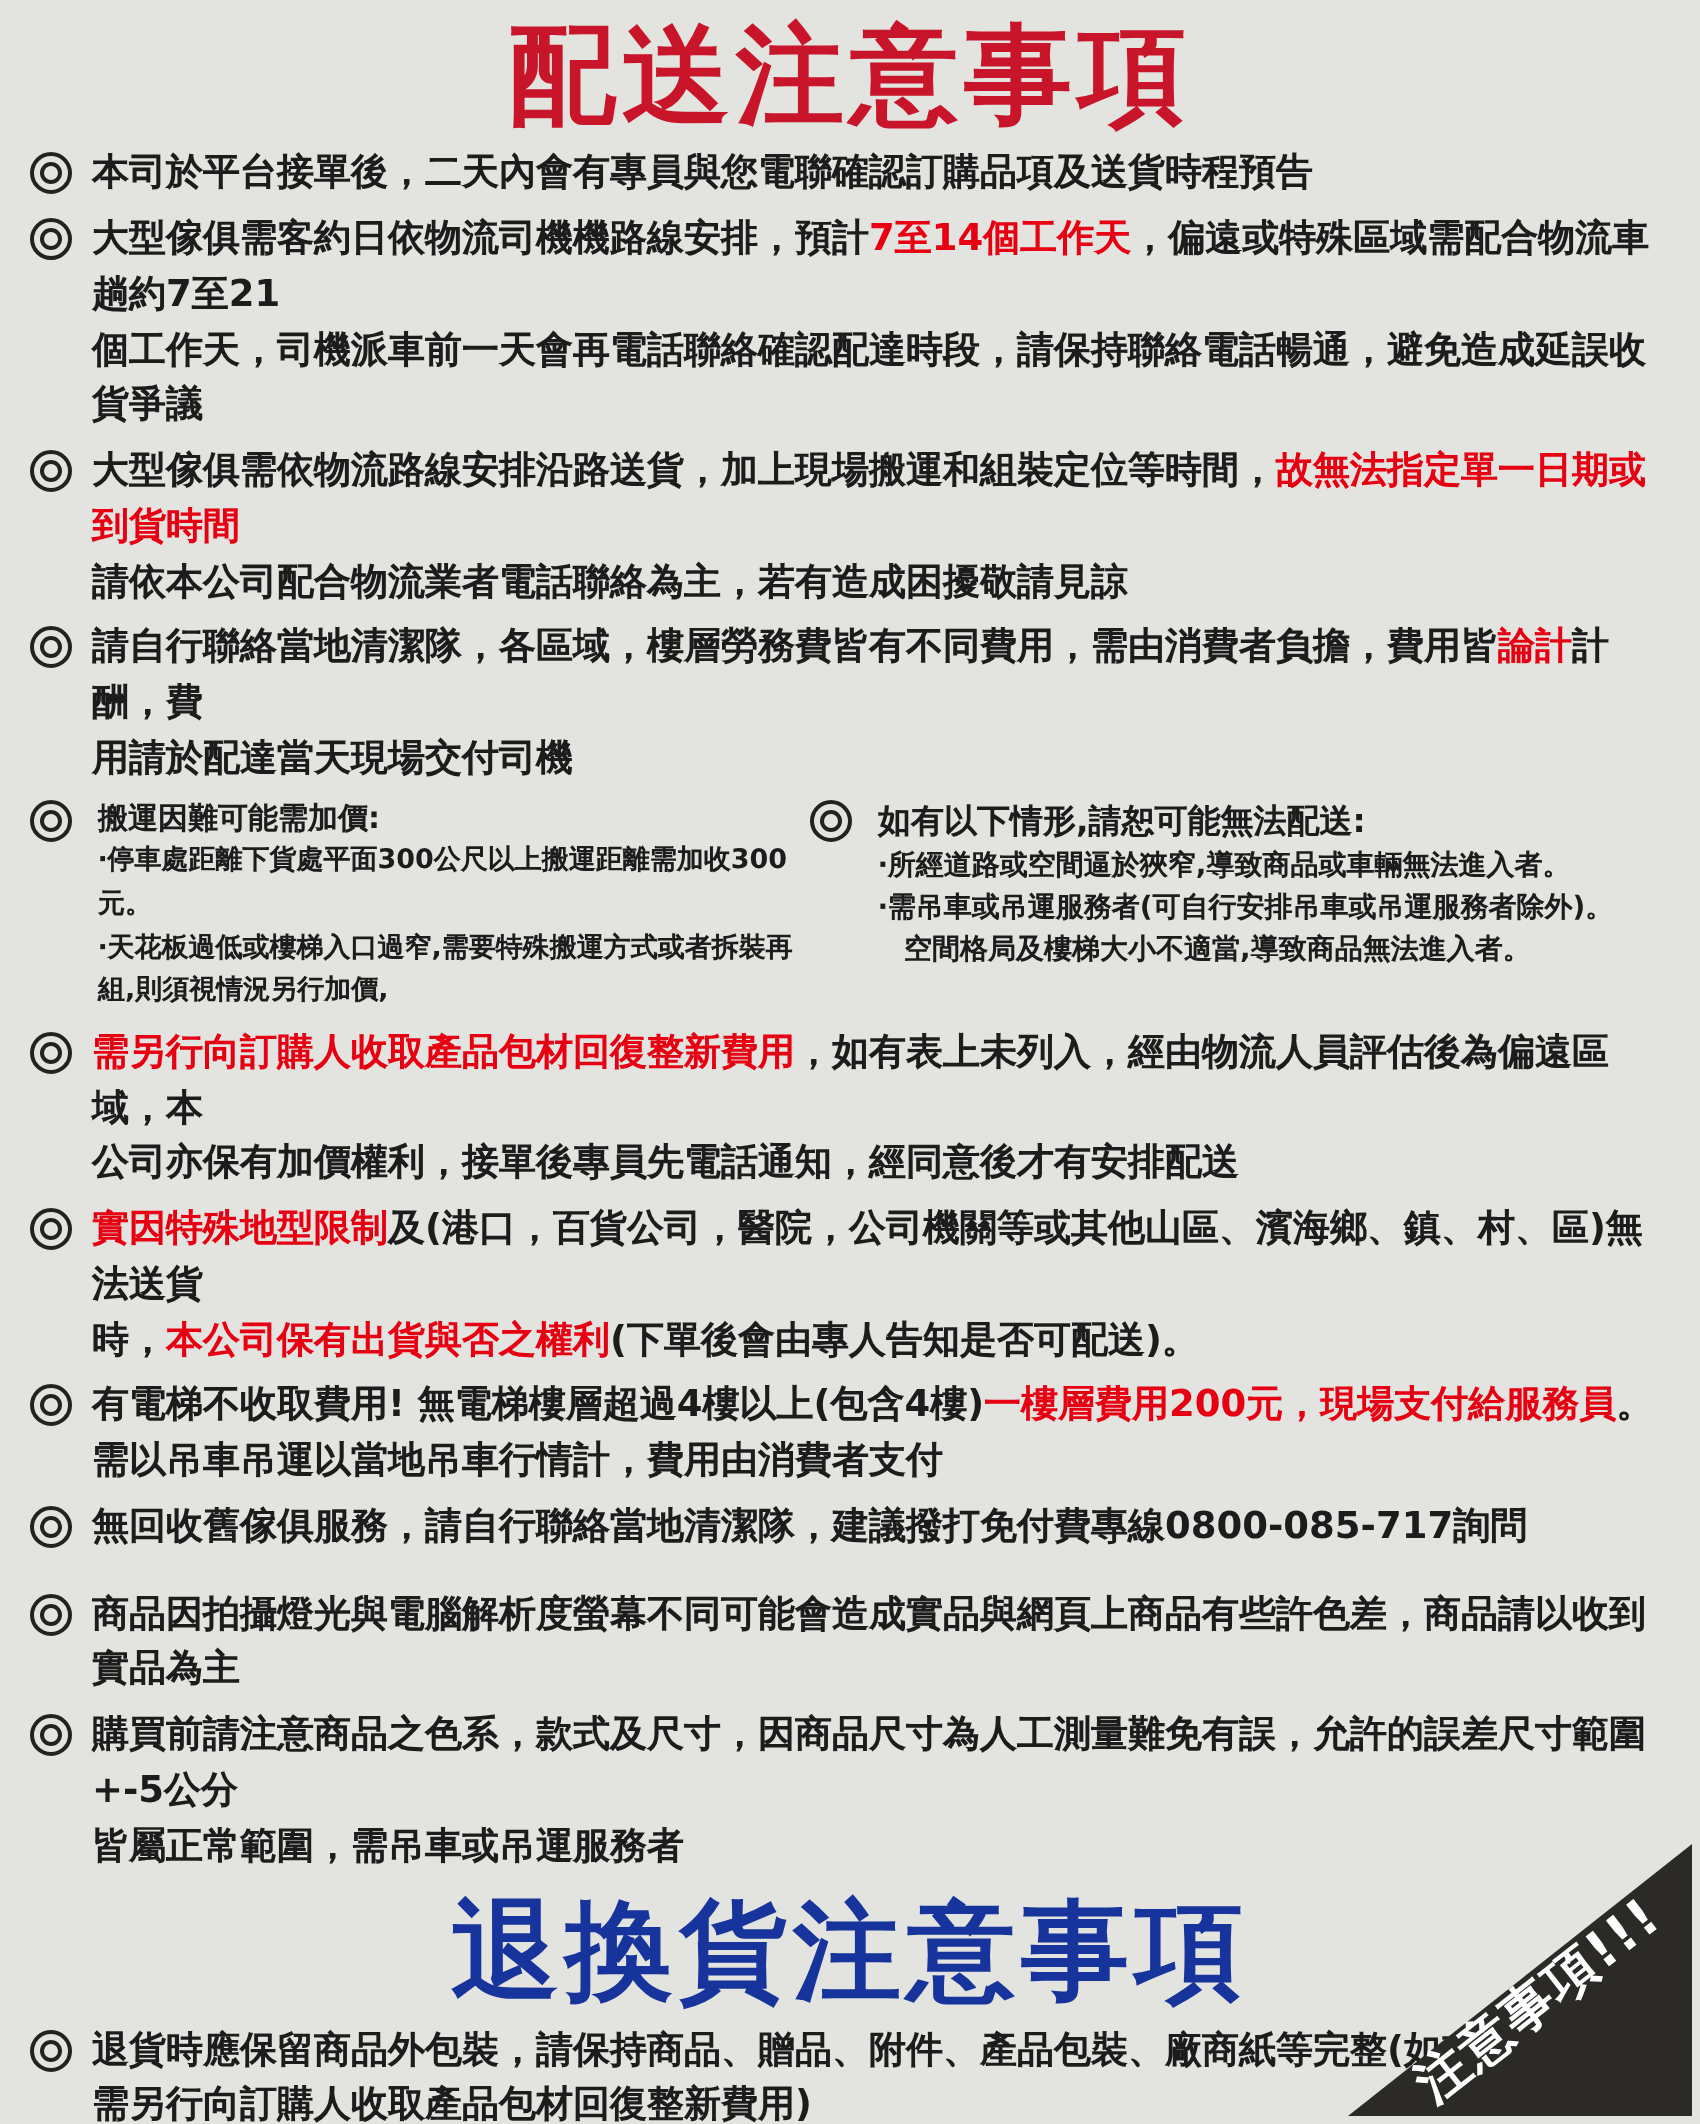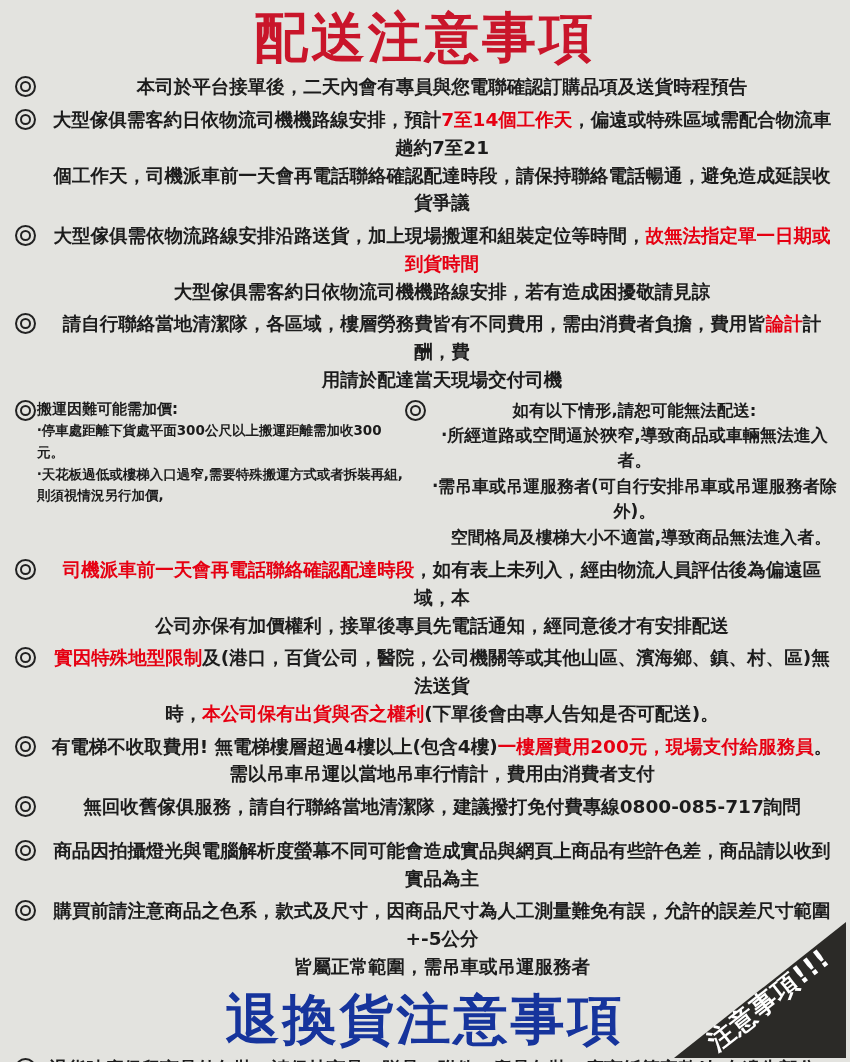--- a/index.html
+++ b/index.html
@@ -12,41 +12,41 @@
   .page{width:100%;height:100%;position:relative;}
   .title{
     text-align:center;font-weight:800;font-size:54px;letter-spacing:3px;
     margin:0;padding:8px 0 6px;line-height:1.1;
   }
   .red-title{color:var(--title_red,#c9152a);}
   .blue-title{color:var(--title_blue,#16349c);padding-top:4px;}
   .item{
     display:flex;gap:10px;align-items:flex-start;
     padding:0 12px 0 15px;margin:0 0 5px;
-    font-size:18.5px;line-height:1.5;font-weight:700;text-align:center;
+    font-size:18.5px;line-height:1.5;font-weight:700;
   }
   .txt{flex:1;}
   .dicon{
     width:21px;height:21px;flex:none;margin-top:3px;
     border:2px solid #222;border-radius:50%;
     display:flex;align-items:center;justify-content:center;box-sizing:border-box;
   }
   .dicon::after{
     content:"";width:11px;height:11px;border:2px solid #222;border-radius:50%;box-sizing:border-box;
   }
   .seg-red{color:var(--red,#e60012);}
   .twocol{display:flex;padding:0 8px 0 15px;margin:2px 0 6px;font-weight:700;}
-  .col{display:flex;gap:1px;align-items:flex-start;}
+  .col{display:flex;gap:13px;align-items:flex-start;}
   .col-left{width:390px;flex:none;}
-  .col-right{flex:1;text-align:center;}
+  .col-right{flex:1;}
   .col .dicon{margin-top:1px;}
   .colhead{font-size:15px;line-height:1.45;}
   .colhead.rt{font-size:16.5px;}
   .subline{font-size:13.5px;line-height:1.6;}
-  .subline.rt{font-size:17px;line-height:1.5;}
+  .subline.rt{font-size:14px;line-height:1.5;}
   .subline.cont{padding-left:13px;}
   .gap-after{margin-bottom:16px;}
   .ribbon{position:absolute;right:4px;bottom:4px;width:172px;height:136px;}
   .ribbon-tri{
     position:absolute;inset:0;background:var(--ribbon_bg,#2b2a27);
     clip-path:polygon(100% 0,100% 100%,0 100%);
   }
   .ribbon-label{
     position:absolute;left:55%;top:57%;
     transform:translate(-50%,-50%) rotate(-38deg);
@@ -66,21 +66,21 @@
     <div class="txt"><span>本司於平台接單後，二天內會有專員與您電聯確認訂購品項及送貨時程預告</span></div>
   </div>
 
   <div class="item">
     <span class="dicon"></span>
     <div class="txt"><span>大型傢俱需客約日依物流司機機路線安排，預計</span><span class="seg-red">7至14個工作天</span><span>，偏遠或特殊區域需配合物流車趟約7至21</span><br><span>個工作天，司機派車前一天會再電話聯絡確認配達時段，請保持聯絡電話暢通，避免造成延誤收貨爭議</span></div>
   </div>
 
   <div class="item">
     <span class="dicon"></span>
-    <div class="txt"><span>大型傢俱需依物流路線安排沿路送貨，加上現場搬運和組裝定位等時間，</span><span class="seg-red">故無法指定單一日期或到貨時間</span><br><span>大型傢俱需客約日依物流司機機路線安排，若有造成困擾敬請見諒</span></div>
+    <div class="txt"><span>大型傢俱需依物流路線安排沿路送貨，加上現場搬運和組裝定位等時間，</span><span class="seg-red">故無法指定單一日期或到貨時間</span><br><span>請依本公司配合物流業者電話聯絡為主，若有造成困擾敬請見諒</span></div>
   </div>
 
   <div class="item">
     <span class="dicon"></span>
     <div class="txt"><span>請自行聯絡當地清潔隊，各區域，樓層勞務費皆有不同費用，需由消費者負擔，費用皆</span><span class="seg-red">論計</span><span>計酬，費</span><br><span>用請於配達當天現場交付司機</span></div>
   </div>
 
   <div class="twocol">
     <div class="col col-left">
       <span class="dicon"></span>
@@ -96,21 +96,21 @@
         <div class="colhead rt">如有以下情形,請恕可能無法配送:</div>
         <div class="subline rt">‧所經道路或空間逼於狹窄,導致商品或車輛無法進入者。</div>
         <div class="subline rt">‧需吊車或吊運服務者(可自行安排吊車或吊運服務者除外)。</div>
         <div class="subline rt cont">空間格局及樓梯大小不適當,導致商品無法進入者。</div>
       </div>
     </div>
   </div>
 
   <div class="item">
     <span class="dicon"></span>
-    <div class="txt"><span class="seg-red">司機派車前一天會再電話聯絡確認配達時段</span><span>，如有表上未列入，經由物流人員評估後為偏遠區域，本</span><br><span>公司亦保有加價權利，接單後專員先電話通知，經同意後才有安排配送</span></div>
+    <div class="txt"><span class="seg-red">需另行向訂購人收取產品包材回復整新費用</span><span>，如有表上未列入，經由物流人員評估後為偏遠區域，本</span><br><span>公司亦保有加價權利，接單後專員先電話通知，經同意後才有安排配送</span></div>
   </div>
 
   <div class="item">
     <span class="dicon"></span>
     <div class="txt"><span class="seg-red">實因特殊地型限制</span><span>及(港口，百貨公司，醫院，公司機關等或其他山區、濱海鄉、鎮、村、區)無法送貨</span><br><span>時，</span><span class="seg-red">本公司保有出貨與否之權利</span><span>(下單後會由專人告知是否可配送)。</span></div>
   </div>
 
   <div class="item">
     <span class="dicon"></span>
     <div class="txt"><span>有電梯不收取費用! 無電梯樓層超過4樓以上(包含4樓)</span><span class="seg-red">一樓層費用200元，現場支付給服務員</span><span>。</span><br><span>需以吊車吊運以當地吊車行情計，費用由消費者支付</span></div>

